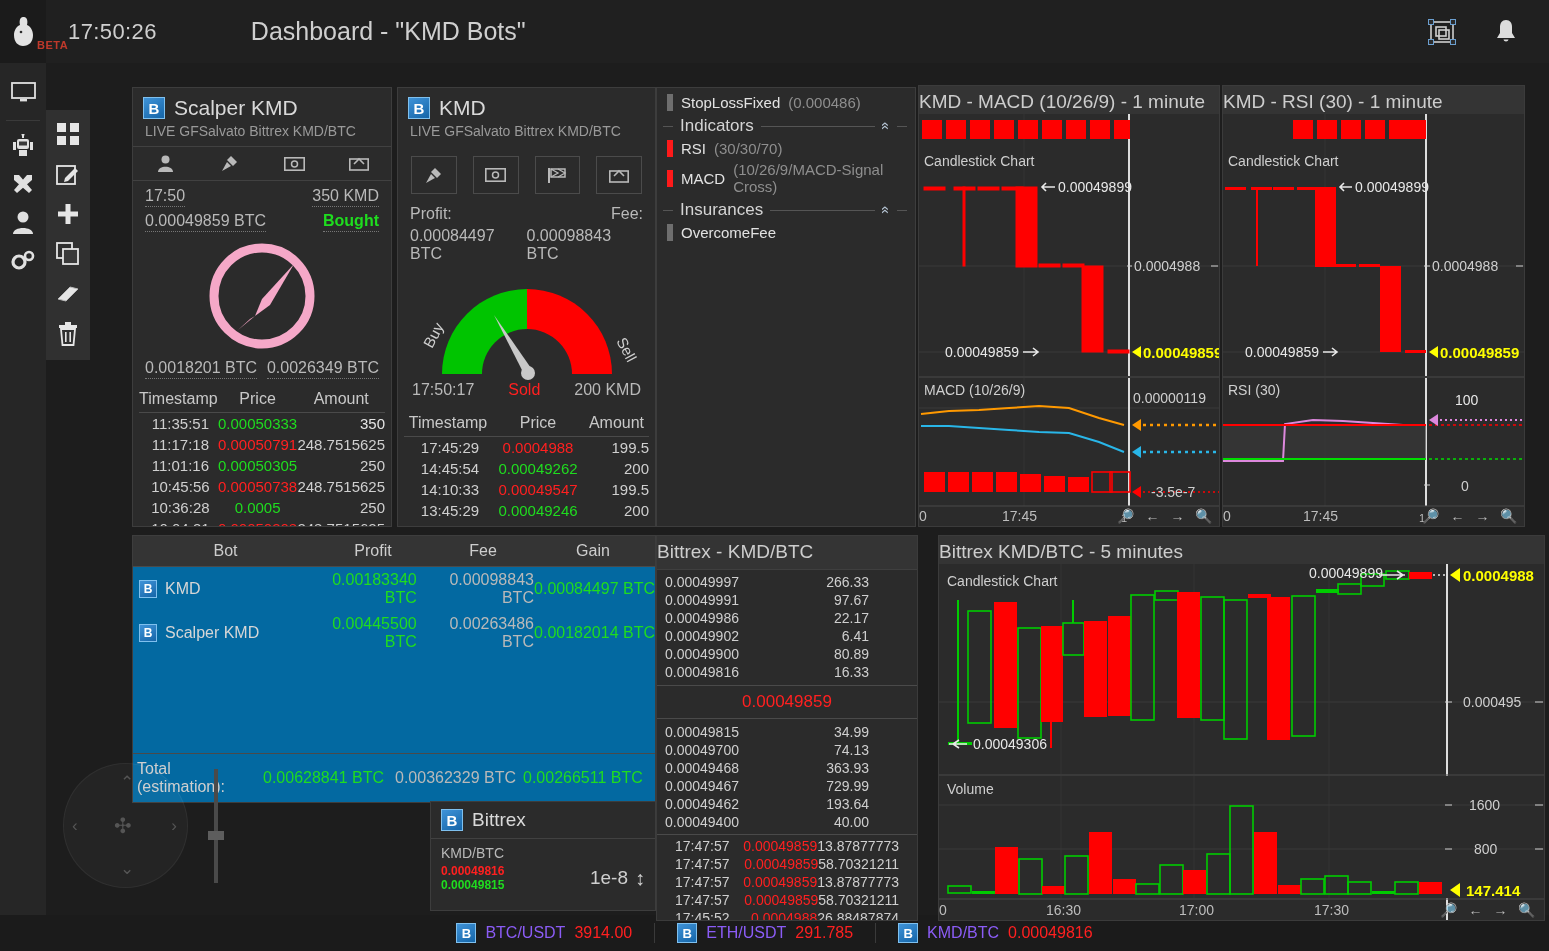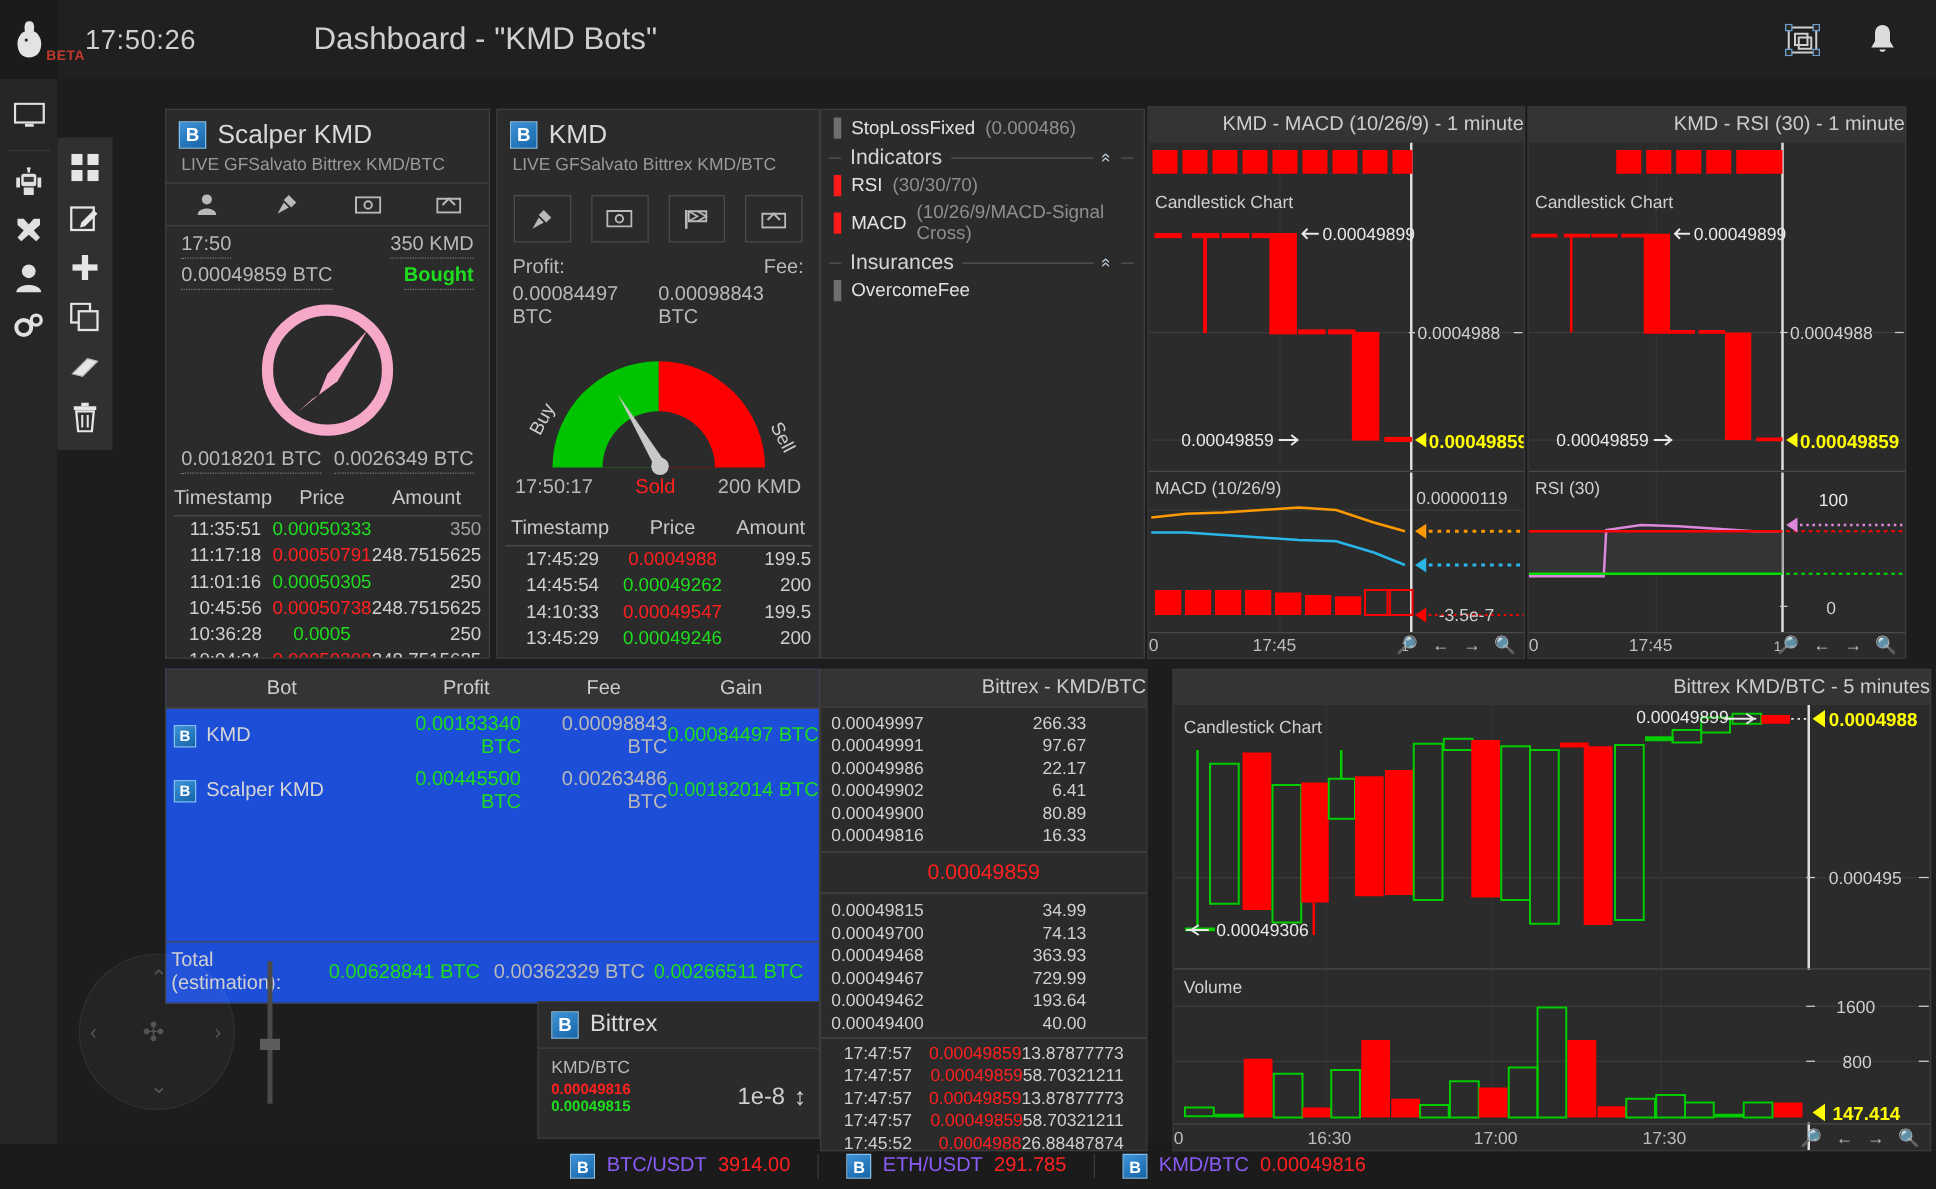--- a/index.html
+++ b/index.html
@@ -27,21 +27,21 @@
   .rail-ic{ width:36px; height:34px; display:flex; align-items:center; justify-content:center; margin-bottom:4px; cursor:pointer;}
   .rail-div{ width:34px; height:1px; background:#3a3a3a; margin:6px 0 8px 0; }
   .toolcol{ position:absolute; left:46px; top:47px; width:44px; background:#303030; padding:8px 0 10px 0;
             display:flex; flex-direction:column; align-items:center; gap:8px; z-index:5;}
   .tool-ic{ width:32px; height:32px; display:flex; align-items:center; justify-content:center; cursor:pointer;}
 
   .canvas{ flex:1; position:relative; background:#1d1d1d; }
 
   
   .panel{ position:absolute; background:#2b2b2b; border:1px solid #3b3b3b; }
-  .panel-title{ background:#343434; color:#cdcdcd; font-size:16px; text-align:right; padding:5px 0 6px 0; border-bottom:1px solid #3f3f3f;}
+  .panel-title{ background:#343434; color:#cdcdcd; font-size:19px; text-align:left; padding:5px 0 6px 0; border-bottom:1px solid #3f3f3f;}
 
   
   .botcard{ background:#2b2b2b; border:1px solid #3d3d3d; display:flex; flex-direction:column; }
   .bot-head{ display:flex; align-items:center; gap:9px; padding:8px 10px 2px 10px;}
   .bico{ width:22px; height:22px; background:linear-gradient(150deg,#3f93d8,#1565a8); border:1px solid #7fc0ee;
          color:#fff; font-weight:bold; font-size:15px; display:flex; align-items:center; justify-content:center; flex:0 0 22px;}
   .bot-name{ font-size:21px; color:#d9d9d9; }
   .bot-sub{ font-size:14px; color:#9a9a9a; padding:1px 10px 7px 12px;}
   .bot-toolrow{ display:flex; border-top:1px solid #414141; border-bottom:1px solid #414141;}
   .bot-tool{ flex:1; height:33px; display:flex; align-items:center; justify-content:center; cursor:pointer;}
@@ -293,21 +293,21 @@
                 <tr>
               <th style="width:88px">Timestamp</th>
               <th style="width:96px">Price</th>
               <th>Amount</th>
             </tr>
               </thead>
             <tbody>
                 <tr>
                   <td style="color:#cfcfcf">11:35:51</td>
                   <td class="green">0.00050333</td>
-                  <td style="color:#a3a3a3">350</td>
+                  <td style="color:#e5e5e5">350</td>
                 </tr>
                 <tr>
                   <td style="color:#cfcfcf">11:17:18</td>
                   <td class="red">0.00050791</td>
                   <td style="color:#cfcfcf">248.7515625</td>
                 </tr>
                 <tr>
                   <td style="color:#cfcfcf">11:01:16</td>
                   <td class="green">0.00050305</td>
                   <td style="color:#cfcfcf">250</td>
@@ -621,21 +621,21 @@
             <div class="navrow" style="right:6px;bottom:0;">
               <span>🔎</span>
               <span>←</span>
               <span>→</span>
               <span>🔍</span>
             </div>
           </div>
         </div>
       </div>
 
-      <div style="position:absolute;left:86px;top:472px;width:524px;height:268px;background:#1d4ed8;border:1px solid #3d3d3d;display:flex;flex-direction:column;">
+      <div style="position:absolute;left:86px;top:472px;width:524px;height:268px;background:#0369a1;border:1px solid #3d3d3d;display:flex;flex-direction:column;">
         <div class="sum-head">
           <div style="width:185px">Bot</div>
           <div style="width:110px">Profit</div>
           <div style="width:110px">Fee</div>
           <div style="width:110px">Gain</div>
         </div>
         <div id="summary-rows" style="flex:1;">
             <div class="sum-row">
               <span class="c-bot">
                 <span class="bico" style="width:18px;height:18px;font-size:12px;flex:0 0 18px">B</span>

